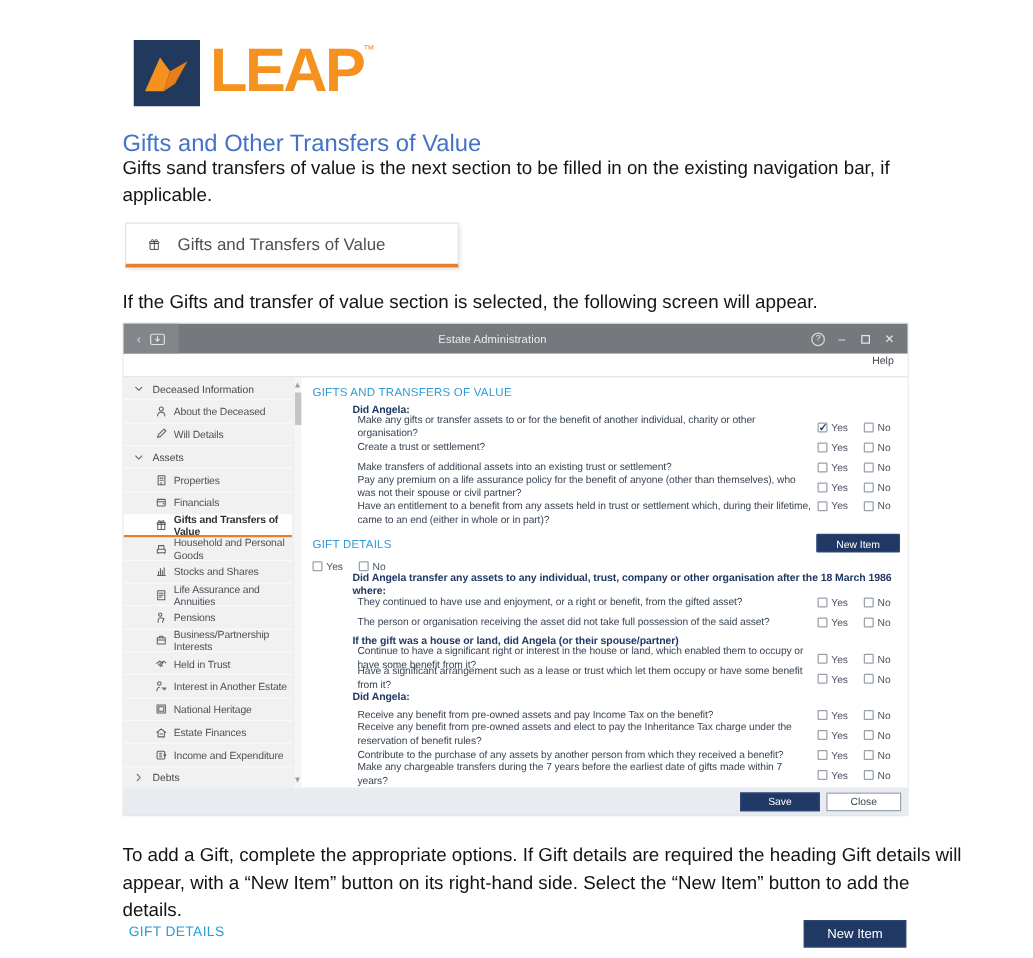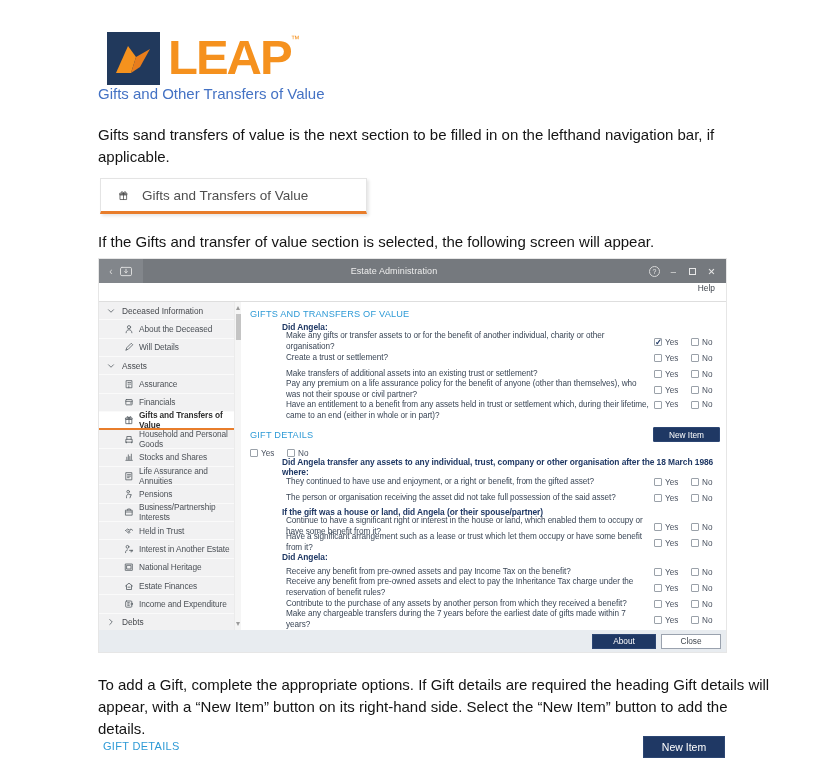--- a/index.html
+++ b/index.html
@@ -6,21 +6,21 @@
   *{box-sizing:border-box;}
   .page{position:relative;width:826px;height:766px;background:#fff;font-family:"Liberation Sans",sans-serif;overflow:hidden;}
 
   
   .logo{position:absolute;left:107px;top:32px;display:flex;align-items:flex-start;}
   .logo-square{width:53px;height:53px;background:#21395C;flex:none;}
   .logo-word{font-size:49px;font-weight:800;color:#F5911E;letter-spacing:-2px;line-height:51px;margin-left:8px;}
   .logo-tm{font-size:9px;color:#F5911E;vertical-align:top;line-height:14px;font-weight:400;}
 
   
-  .doc-heading{position:absolute;left:98px;top:85px;font-size:15px;color:#4472C4;font-weight:400;}
+  .doc-heading{position:absolute;left:98px;top:105px;font-size:19px;color:#4472C4;font-weight:400;}
   .doc-para{position:absolute;left:98px;width:676px;font-size:15px;color:#141414;line-height:1.45;}
   .p1{top:124px;}
   .p2{top:231px;}
   .p3{top:674px;}
 
   
   .navcard{position:absolute;left:100px;top:178px;width:267px;height:36px;background:#fff;
     border:1px solid #E4E4E4;border-bottom:3px solid #E87D2B;box-shadow:2px 2px 3px rgba(0,0,0,.10);
     display:flex;align-items:center;padding-left:17px;}
   .navcard .lbl{font-size:13.5px;color:#4F4F4F;margin-left:13px;}
@@ -98,21 +98,21 @@
     <div class="logo-square">
       <svg width="53" height="53" viewBox="0 0 53 53">
         <polygon points="9,41 21,14 29,25 24,41" fill="#F5921E"></polygon>
         <polygon points="24,41 29,25 43,17 33,35" fill="#E87D1C"></polygon>
       </svg>
     </div>
     <div class="logo-word"><span>LEAP</span><span class="logo-tm">™</span></div>
   </div>
 
   <div class="doc-heading">Gifts and Other Transfers of Value</div>
-  <div class="doc-para p1">Gifts sand transfers of value is the next section to be filled in on the lefthand navigation bar, if applicable.</div>
+  <div class="doc-para p1">Gifts sand transfers of value is the next section to be filled in on the existing navigation bar, if applicable.</div>
 
   <div class="navcard">
     <span class="icn">
       <svg viewBox="0 0 12 12" width="19" height="19" fill="none" stroke="#4A4A4A" stroke-width="0.85" stroke-linecap="round" stroke-linejoin="round">
         <rect x="2.6" y="5.2" width="6.8" height="5.2"></rect>
           <path d="M2.2 3.6h7.6v1.6H2.2zM6 3.6v6.8M6 3.4C5.6 1.6 3.4 1.4 3.4 2.6c0 1 1.6 1 2.6 1M6 3.4c.4-1.8 2.6-2 2.6-.8 0 1-1.6 1-2.6 1"></path>
       </svg>
     </span>
     <span class="lbl">Gifts and Transfers of Value</span>
   </div>
@@ -183,21 +183,21 @@
             </span>
     <span class="lbl">Assets</span>
   </div>
           <div class="srow item">
     <span class="icn">
               <svg viewBox="0 0 12 12" width="10" height="10" fill="none" stroke="#5A6168" stroke-width="1" stroke-linecap="round" stroke-linejoin="round">
                 <rect x="3" y="2" width="6.5" height="8.5"></rect>
                 <path d="M4.8 4.2h1M6.8 4.2h1M4.8 6.2h1M6.8 6.2h1M5.8 8.2v2.3"></path>
               </svg>
             </span>
-    <span class="lbl">Assurance</span>
+    <span class="lbl">Properties</span>
   </div>
           <div class="srow item">
     <span class="icn">
               <svg viewBox="0 0 12 12" width="10" height="10" fill="none" stroke="#5A6168" stroke-width="1" stroke-linecap="round" stroke-linejoin="round">
                 <rect x="2.2" y="3" width="7.6" height="6.4" rx=".6"></rect>
                 <path d="M2.2 5.2h7.6M7.6 7.2h1.2"></path>
               </svg>
             </span>
     <span class="lbl">Financials</span>
   </div>
@@ -463,21 +463,21 @@
               </label>
     <label class="ans no">
                 <span class="cb"></span>
                 <span class="albl">No</span>
               </label>
   </div></div>
       </div>
     </div>
 
     <div class="bottombar">
-      <button class="navybtn savebtn">About</button>
+      <button class="navybtn savebtn">Save</button>
       <button class="closebtn">Close</button>
     </div>
   </div>
 
   <div class="doc-para p3">To add a Gift, complete the appropriate options.  If Gift details are required the heading Gift details will appear, with a “New Item” button on its right-hand side. Select the “New Item” button to add the details.</div>
 
   <div class="foot-heading">GIFT DETAILS</div>
   <button class="navybtn foot-btn">New Item</button>
 
 </div>

